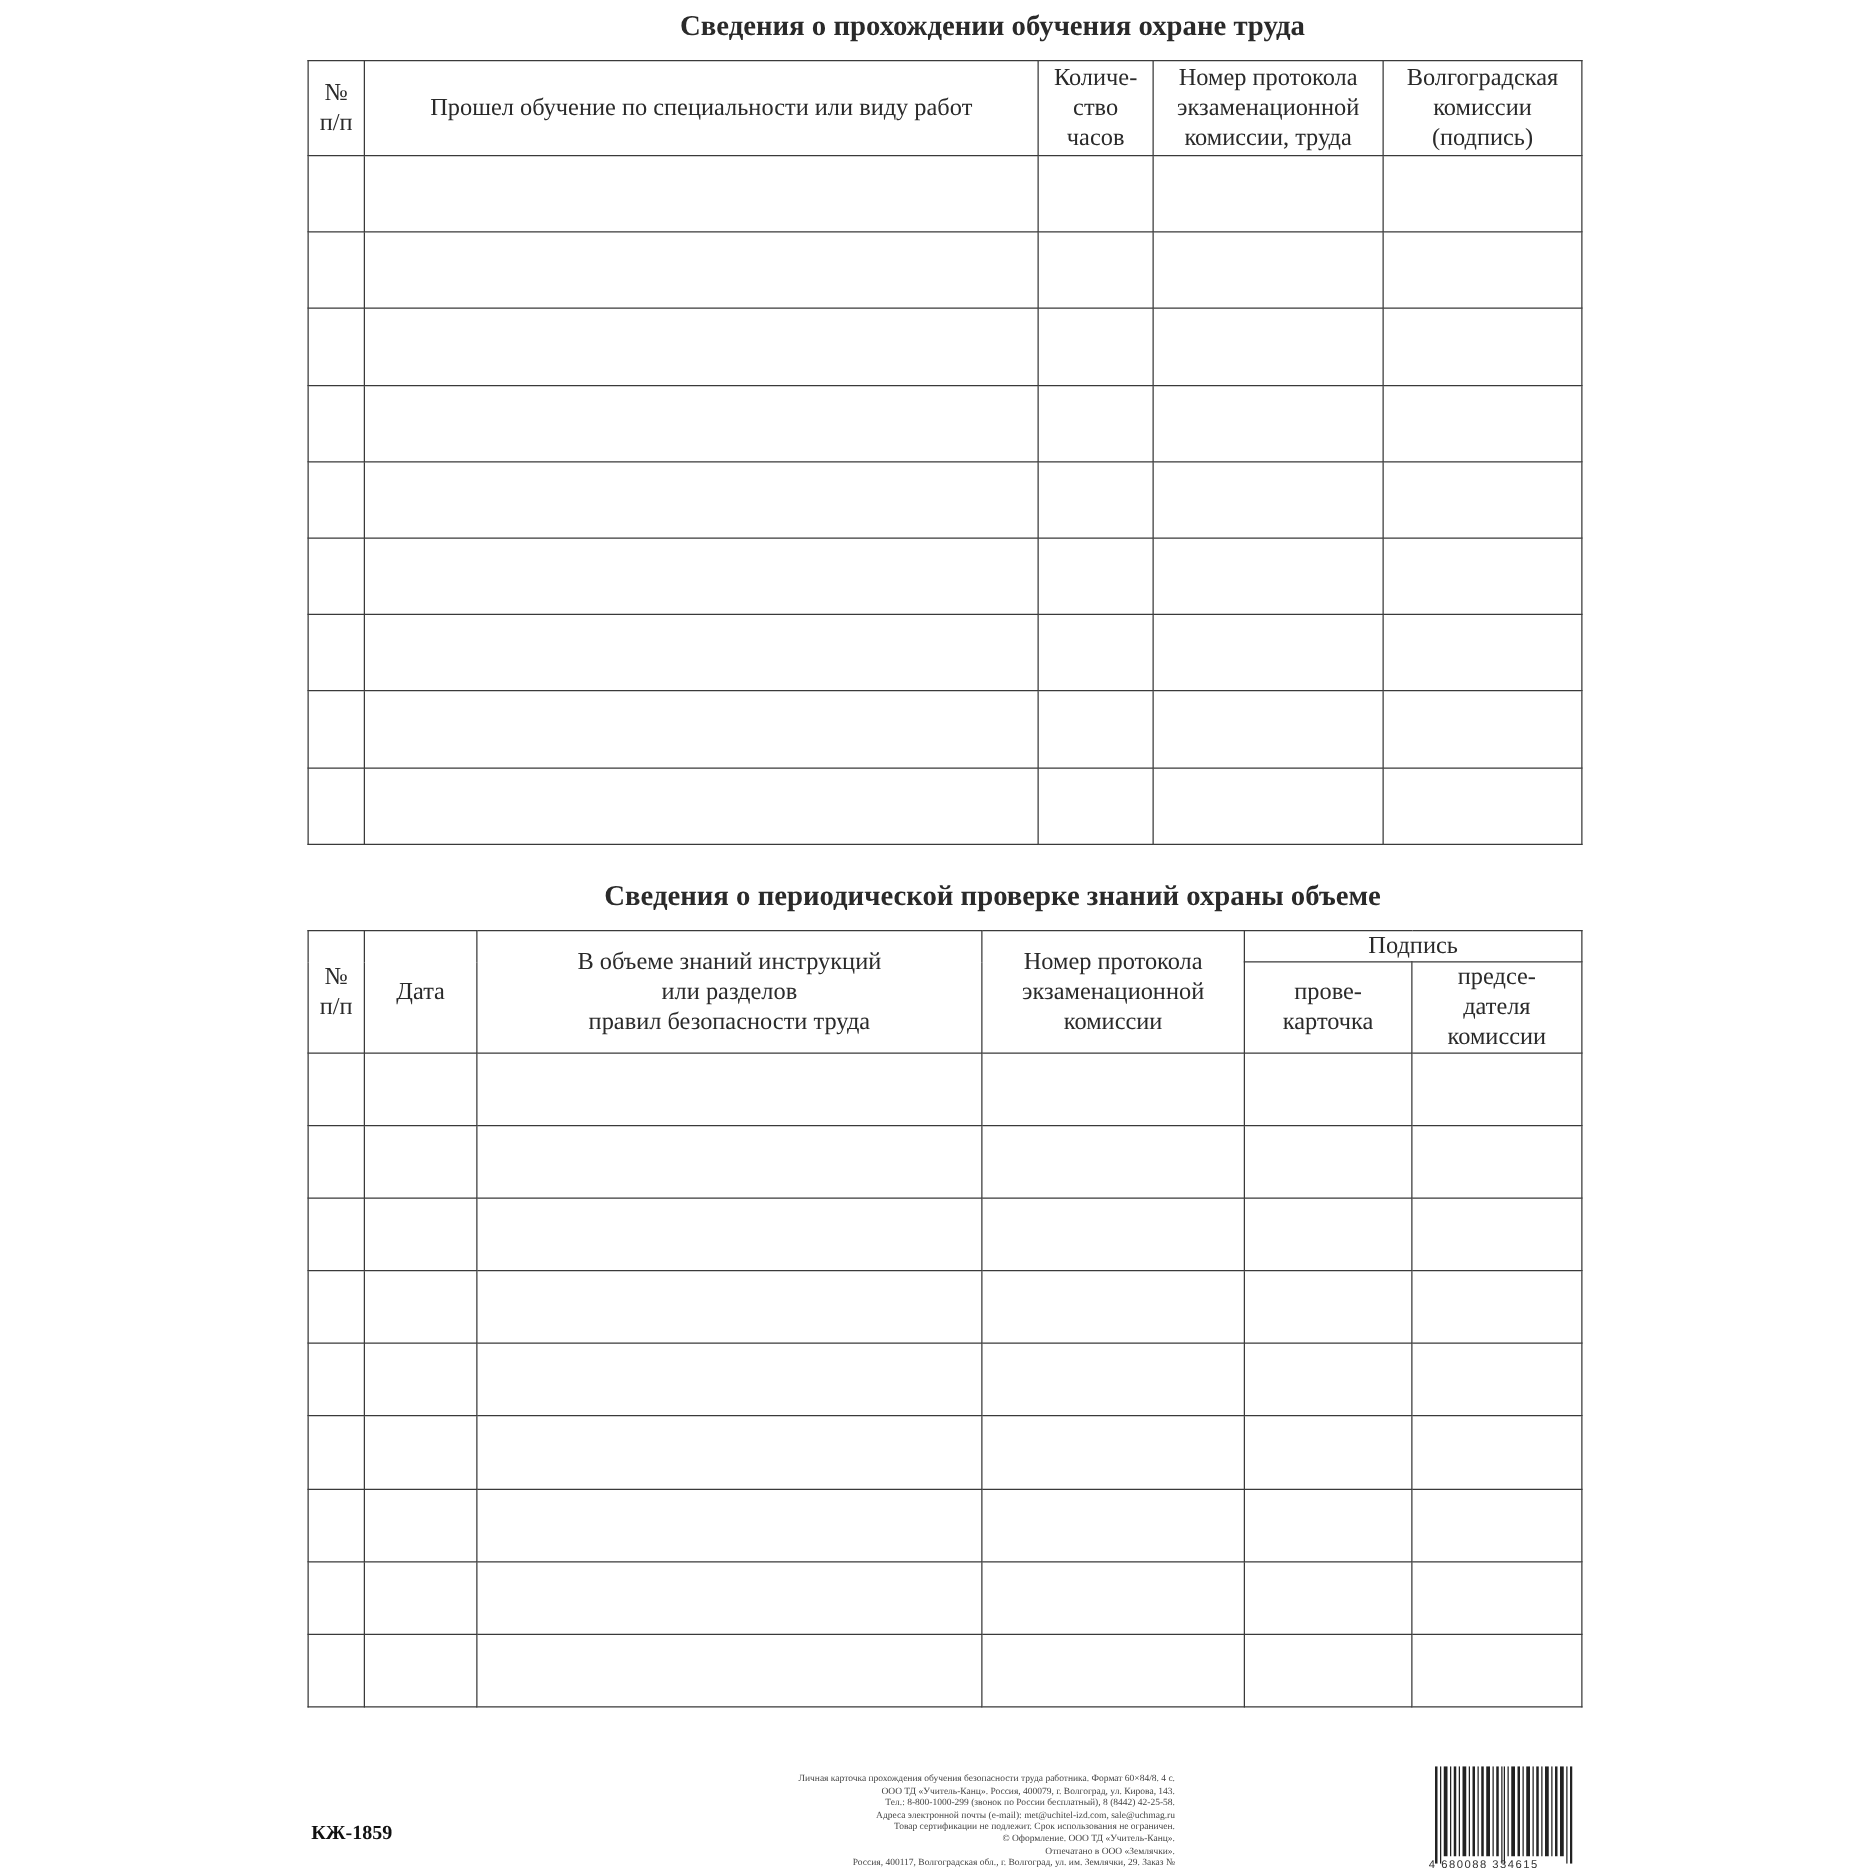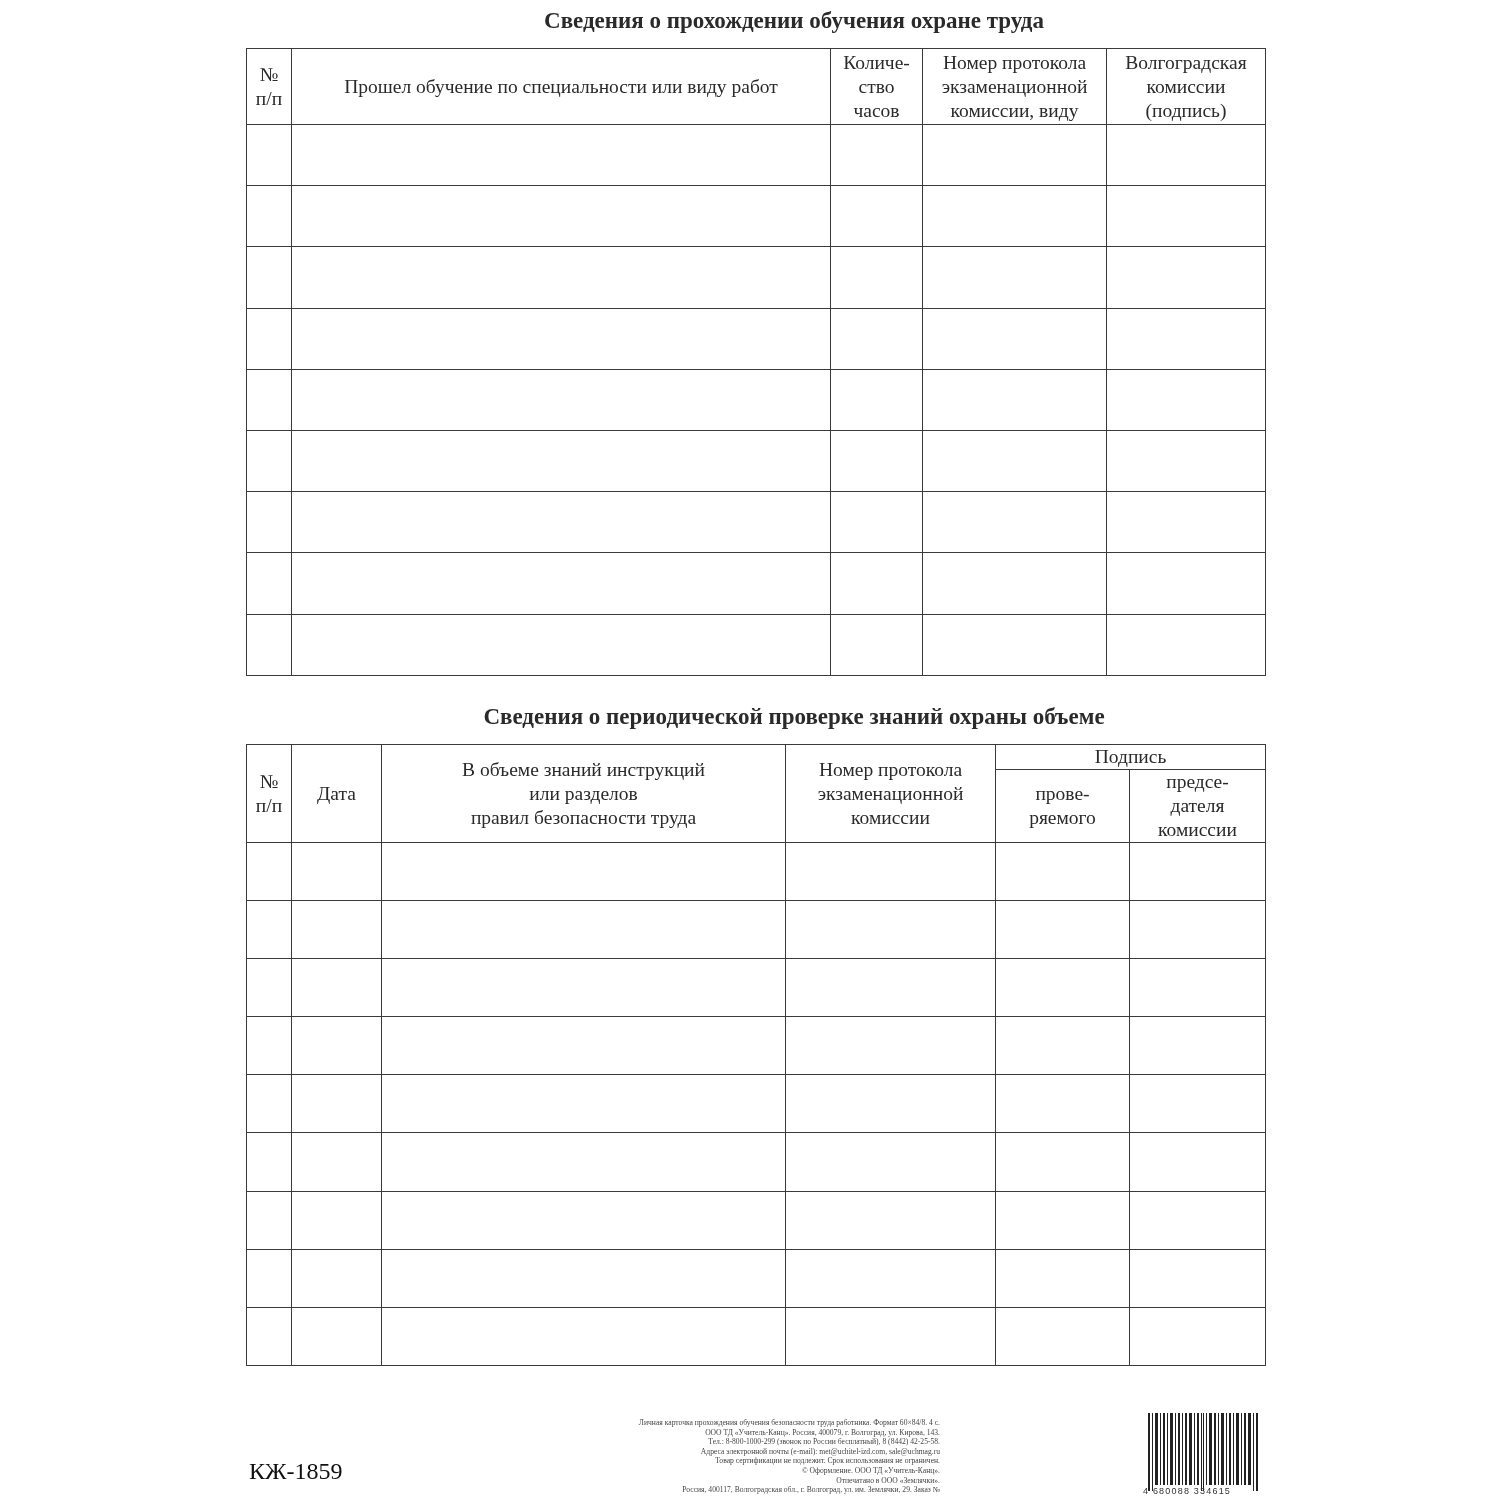--- a/index.html
+++ b/index.html
@@ -5,21 +5,21 @@
   html, body { margin:0; padding:0; background:#ffffff; }
   body { width:1500px; height:1500px; position:relative; overflow:hidden;
          font-family:"Liberation Serif", "DejaVu Serif", serif; color:#222; }
   .title { position:absolute; left:0; width:1500px; text-align:center;
            font-weight:bold; font-size:23px; color:#2a2a2a;padding-left:44px; }
   table.form { position:absolute; left:246px; width:1019px; border-collapse:collapse;
                table-layout:fixed; }
   table.form td, table.form th { border:1.6px solid #3a3a3a; padding:0; font-weight:normal;
                text-align:center; vertical-align:middle; font-size:19.5px; line-height:24px; color:#2a2a2a; }
   .hdr-line { display:block; }
-  .code { position:absolute; left:249px; top:1458px; font-weight:normal; font-size:24px; color:#111; }
+  .code { position:absolute; left:249px; top:1458px; font-weight:bold; font-size:16px; color:#111; }
   .imprint { position:absolute; left:560px; top:1418px; width:380px; text-align:right;
              font-size:7.6px; line-height:9.6px; color:#444; }
   .barcode { position:absolute; left:1148px; top:1413px; width:110px; height:78px; }
   .barcode-digits { position:absolute; left:1143px; top:1486px; font-size:9px; letter-spacing:1.2px;
                     color:#333; font-family:"Liberation Sans", sans-serif; }
 </style>
 </head>
 <body>
 
 <div class="title" style="top:8px;">Сведения о прохождении обучения охране труда</div>
@@ -42,21 +42,21 @@
         <span class="hdr-line">Прошел обучение по специальности или виду работ</span>
       </th>
       <th>
         <span class="hdr-line">Количе-</span>
         <span class="hdr-line">ство</span>
         <span class="hdr-line">часов</span>
       </th>
       <th>
         <span class="hdr-line">Номер протокола</span>
         <span class="hdr-line">экзаменационной</span>
-        <span class="hdr-line">комиссии, виду</span>
+        <span class="hdr-line">комиссии, труда</span>
       </th>
       <th>
         <span class="hdr-line">Волгоградская</span>
         <span class="hdr-line">комиссии</span>
         <span class="hdr-line">(подпись)</span>
       </th>
     </tr>
   </thead>
   <tbody>
     <tr style="height:61.2px">
@@ -153,21 +153,21 @@
       <th rowspan="2">
         <span class="hdr-line">Номер протокола</span>
         <span class="hdr-line">экзаменационной</span>
         <span class="hdr-line">комиссии</span>
       </th>
       <th colspan="2">Подпись</th>
     </tr>
     <tr style="height:73px;">
       <th>
         <span class="hdr-line">прове-</span>
-        <span class="hdr-line">ряемого</span>
+        <span class="hdr-line">карточка</span>
       </th>
       <th>
         <span class="hdr-line">предсе-</span>
         <span class="hdr-line">дателя</span>
         <span class="hdr-line">комиссии</span>
       </th>
     </tr>
   </thead>
   <tbody>
     <tr style="height:58.1px">

